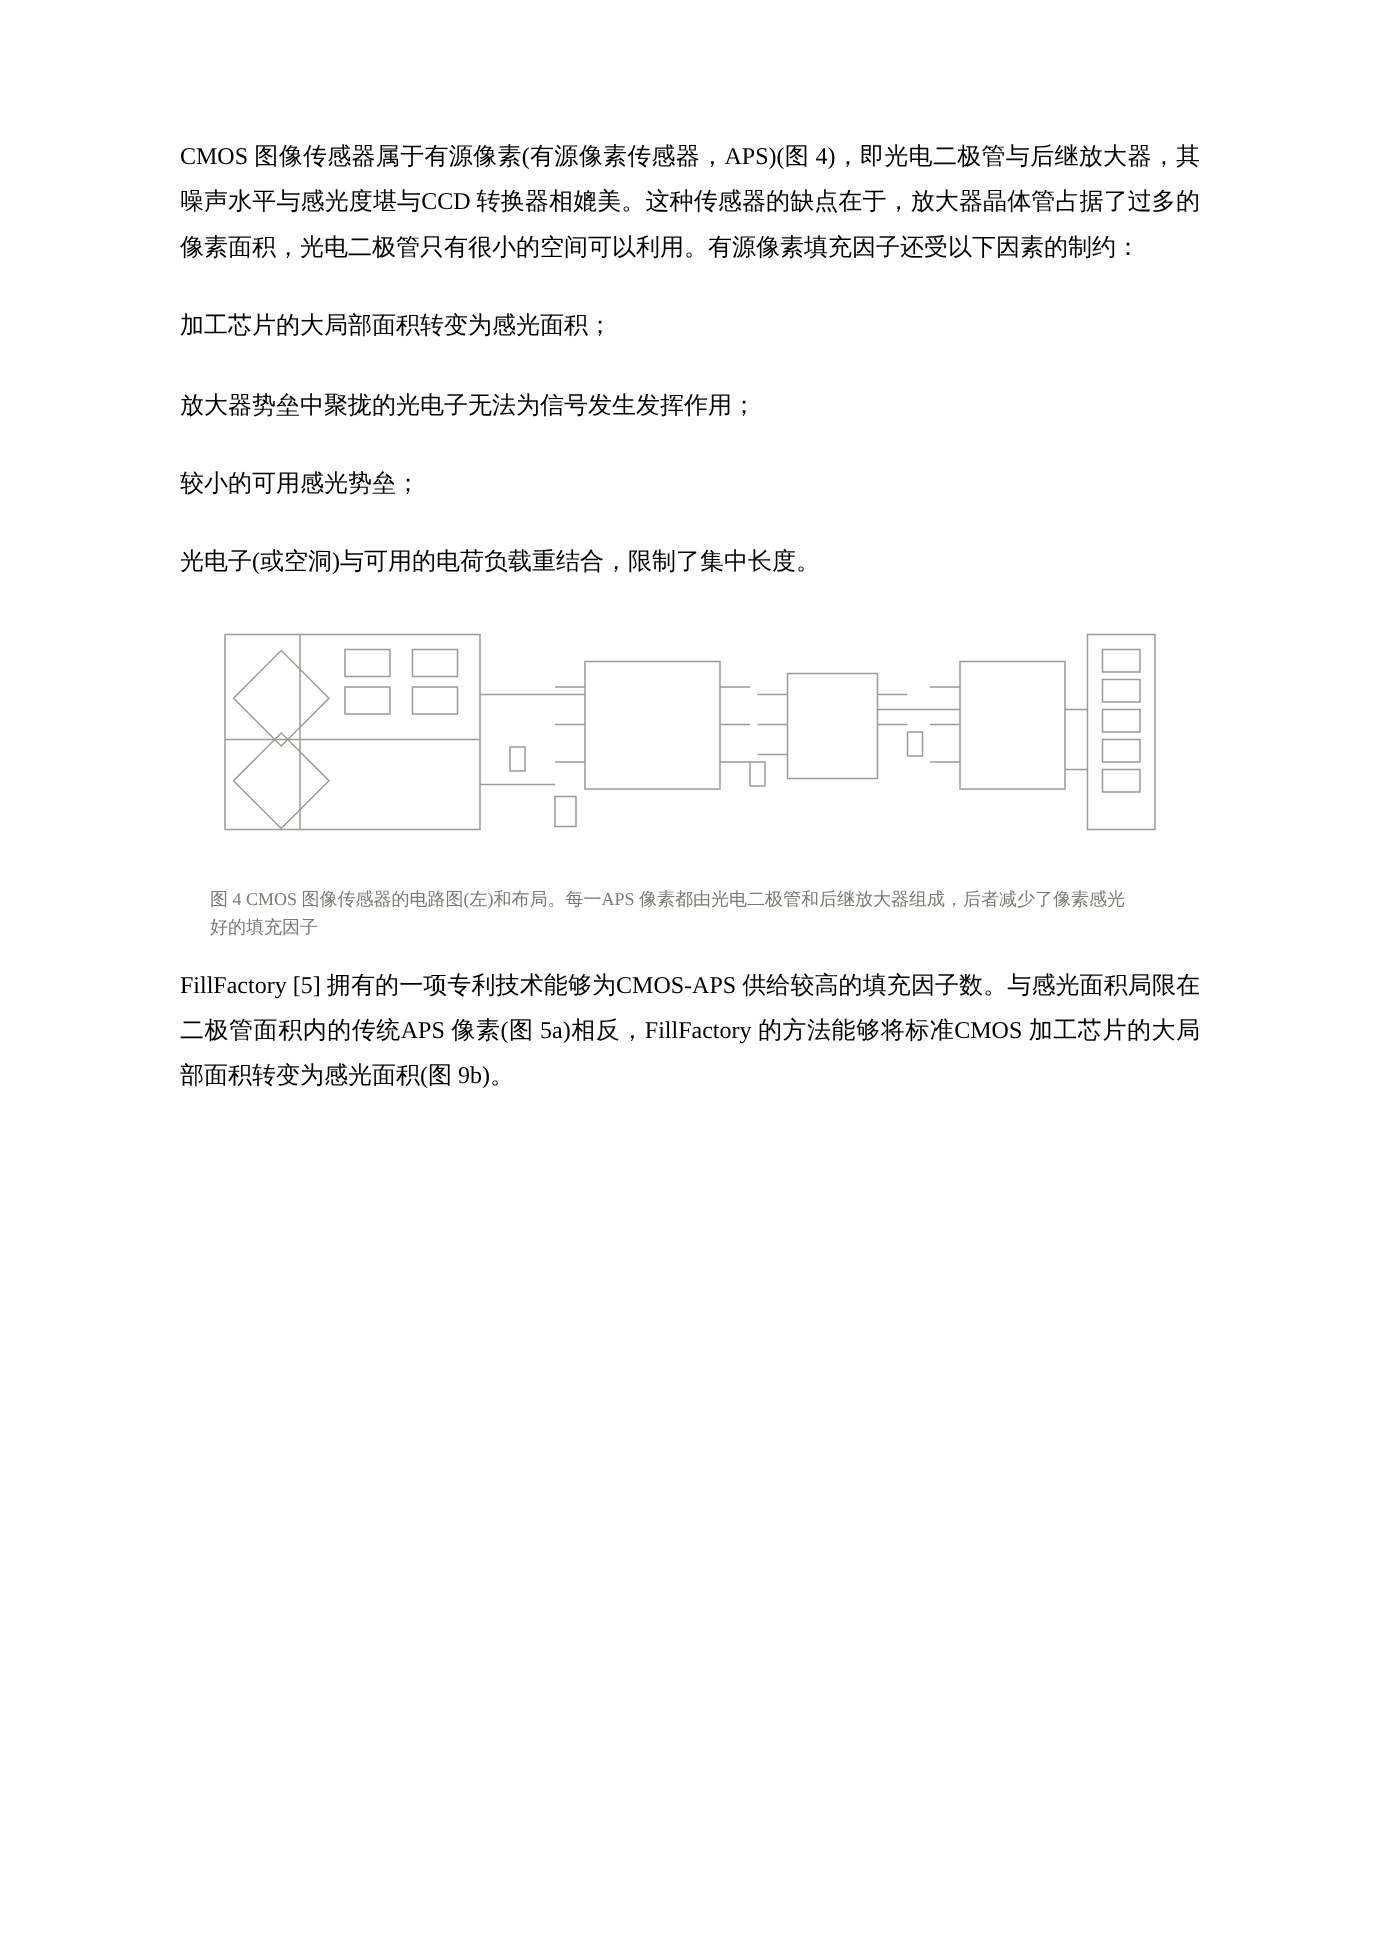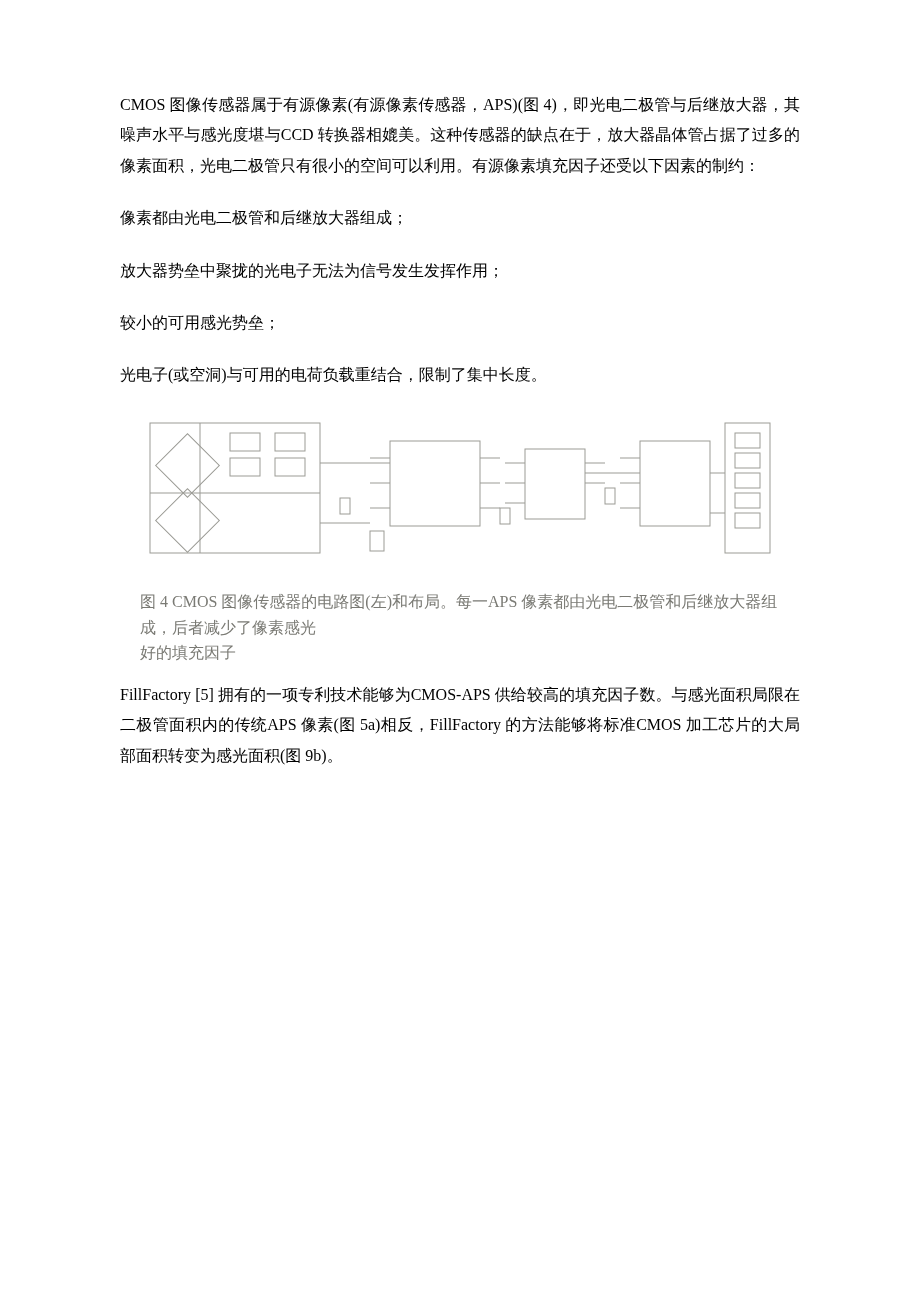--- a/index.html
+++ b/index.html
@@ -28,39 +28,39 @@
   }
   .schematic {
     width: 640px;
     height: 160px;
     margin: 0 auto 6px auto;
   }
   .caption {
     width: 640px;
     margin: 0 auto;
     font-family: "SimSun","宋体",serif;
-    font-size: 16px;
+    font-size: 12px;
     color: #7a7a74;
     line-height: 1.6;
     text-align: left;
   }
   .heading {
     font-weight: bold;
     margin: 28px 0 20px 0;
     font-size: 16px;
   }
 </style>
 </head>
 <body>
 
 <div class="page">
 
   <p class="para">CMOS 图像传感器属于有源像素(有源像素传感器，APS)(图 4)，即光电二极管与后继放大器，其噪声水平与感光度堪与CCD 转换器相媲美。这种传感器的缺点在于，放大器晶体管占据了过多的像素面积，光电二极管只有很小的空间可以利用。有源像素填充因子还受以下因素的制约：</p>
 
-  <p class="para">像素都由光电二极管和后继放大器组成；</p>
+  <p class="para">加工芯片的大局部面积转变为感光面积；</p>
   <p class="para">放大器势垒中聚拢的光电子无法为信号发生发挥作用；</p>
   <p class="para">较小的可用感光势垒；</p>
   <p class="para">光电子(或空洞)与可用的电荷负载重结合，限制了集中长度。</p>
 
   <div class="figure-wrap">
     <svg class="schematic" viewBox="0 0 640 160">
       <rect x="0" y="0" width="640" height="160" fill="#fff"></rect>
       <g stroke="#9b9b95" stroke-width="1" fill="none">
 
         <rect x="10" y="10" width="170" height="130"></rect>

